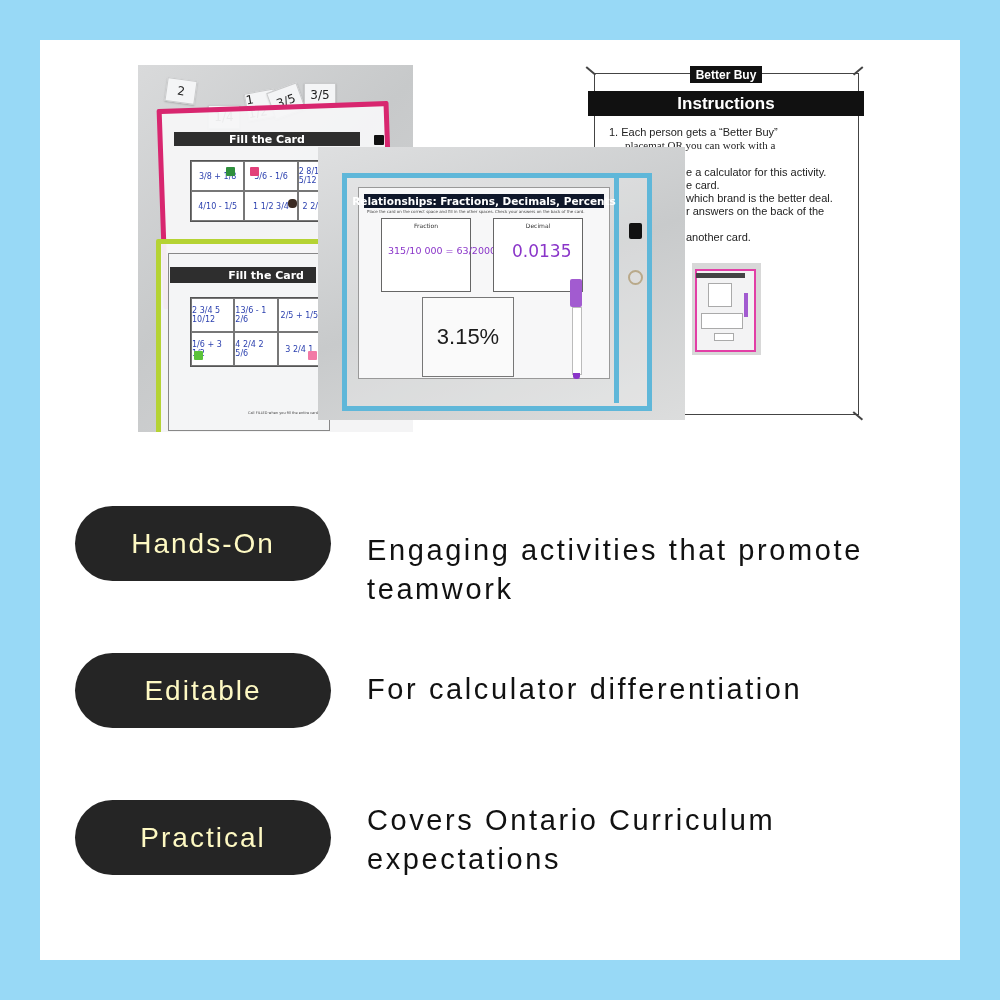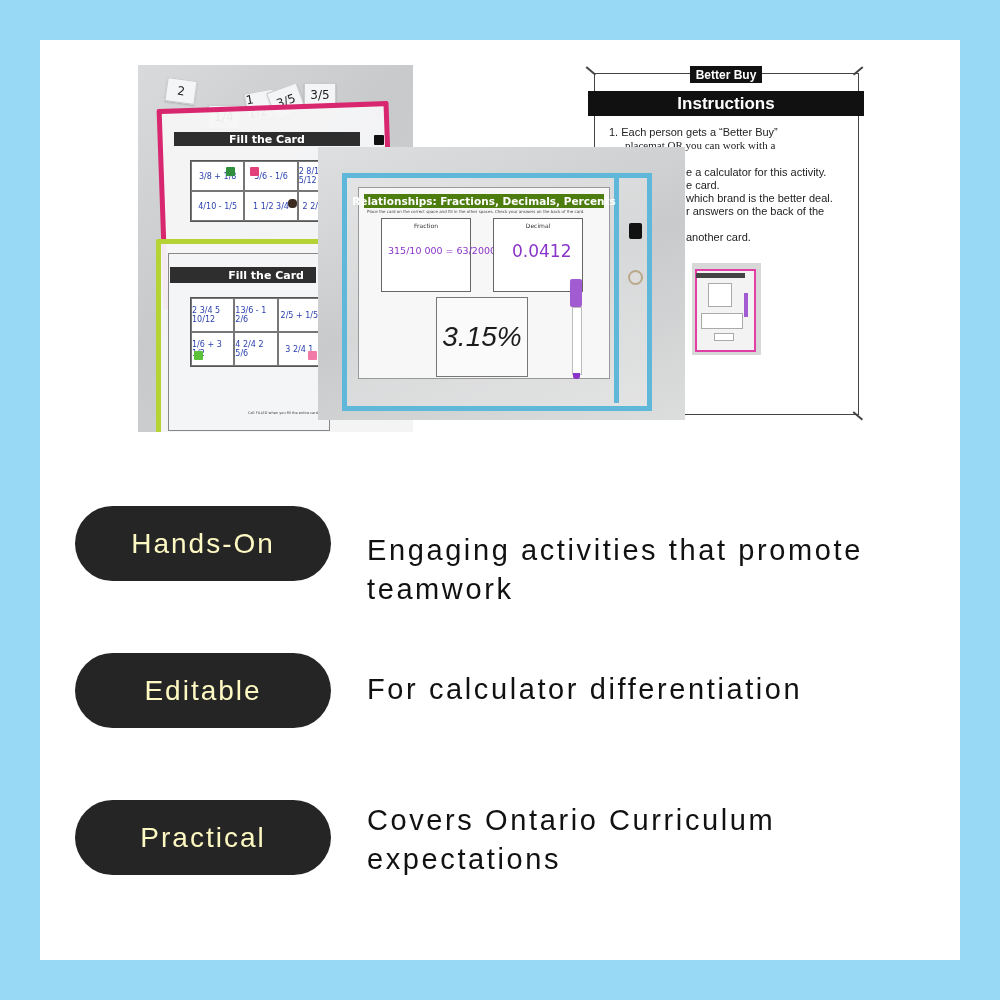--- a/index.html
+++ b/index.html
@@ -43,31 +43,31 @@
     border:5px solid #5fb7d9; background:rgba(250,250,250,.3);
   }
   .blue-strip {
     position:absolute; left:296px; top:26px; width:5px; height:230px; background:#5fb7d9;
   }
   .worksheet {
     position:absolute; left:40px; top:40px; width:250px; height:190px; background:#f7f7f8;
     border:1px solid #999;
   }
   .ws-title {
-    position:absolute; left:5px; top:6px; width:240px; height:14px; background:#4d7c0f; color:#fff;
+    position:absolute; left:5px; top:6px; width:240px; height:14px; background:#0f172a; color:#fff;
     font-size:10.5px; font-weight:bold; display:flex; align-items:center; justify-content:center; white-space:nowrap;
   }
   .ws-sub { position:absolute; left:8px; top:21px; font-size:4px; color:#444; white-space:nowrap; }
   .ws-box { position:absolute; border:1px solid #666; background:#fff; }
   .ws-box-label { position:absolute; top:3px; width:100%; text-align:center; font-size:6px; color:#333; }
   .hand { position:absolute; color:#8a35c9; font-family:"DejaVu Sans", sans-serif; white-space:nowrap; }
   .percent-card {
-    position:absolute; left:118px; top:150px; width:90px; height:78px; background:#fafafa;
+    position:absolute; left:104px; top:150px; width:90px; height:78px; background:#fafafa;
     border:1px solid #777; display:flex; align-items:center; justify-content:center;
-    font-size:28px; color:#1c1c1c; font-family:"Liberation Sans", sans-serif;font-style:italic;
+    font-size:22px; color:#1c1c1c; font-family:"Liberation Sans", sans-serif;
   }
   .marker {
     position:absolute; left:252px; top:132px; width:10px; height:100px;
   }
   .marker .cap { position:absolute; top:0; left:0; width:12px; height:28px; background:#a25bd0; border-radius:2px; }
   .marker .body { position:absolute; top:28px; left:2px; width:8px; height:66px; background:#fff; border:1px solid #bbb; }
   .marker .tip { position:absolute; top:94px; left:3px; width:7px; height:6px; background:#8a35c9; border-radius:0 0 3px 3px; }
   .clip { position:absolute; left:311px; top:76px; width:13px; height:16px; background:#111; border-radius:2px; }
   .grommet { position:absolute; left:310px; top:123px; width:11px; height:11px; border:2px solid #b9a98a; border-radius:50%; background:#ddd; }
 
@@ -156,21 +156,21 @@
   <div class="blue-strip"></div>
   <div class="worksheet">
     <div class="ws-title">Relationships: Fractions, Decimals, Percents</div>
     <div class="ws-sub">Place the card on the correct space and fill in the other spaces. Check your answers on the back of the card.</div>
     <div class="ws-box" style="left:22px;top:30px;width:88px;height:72px;">
       <div class="ws-box-label">Fraction</div>
       <div class="hand" style="left:6px;top:26px;font-size:9.5px;">315/10 000 = 63/2000</div>
     </div>
     <div class="ws-box" style="left:134px;top:30px;width:88px;height:72px;">
       <div class="ws-box-label">Decimal</div>
-      <div class="hand" style="left:18px;top:22px;font-size:17px;">0.0412</div>
+      <div class="hand" style="left:18px;top:22px;font-size:17px;">0.0135</div>
     </div>
   </div>
   <div class="percent-card">3.15%</div>
   <div class="marker">
     <div class="cap"></div>
       <div class="body"></div>
       <div class="tip"></div>
   </div>
   <div class="clip"></div>
   <div class="grommet"></div>

